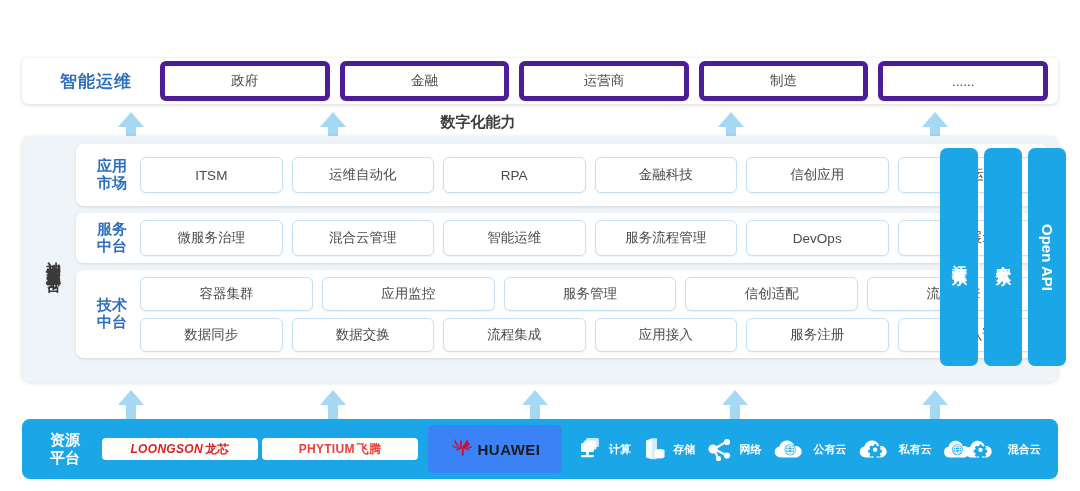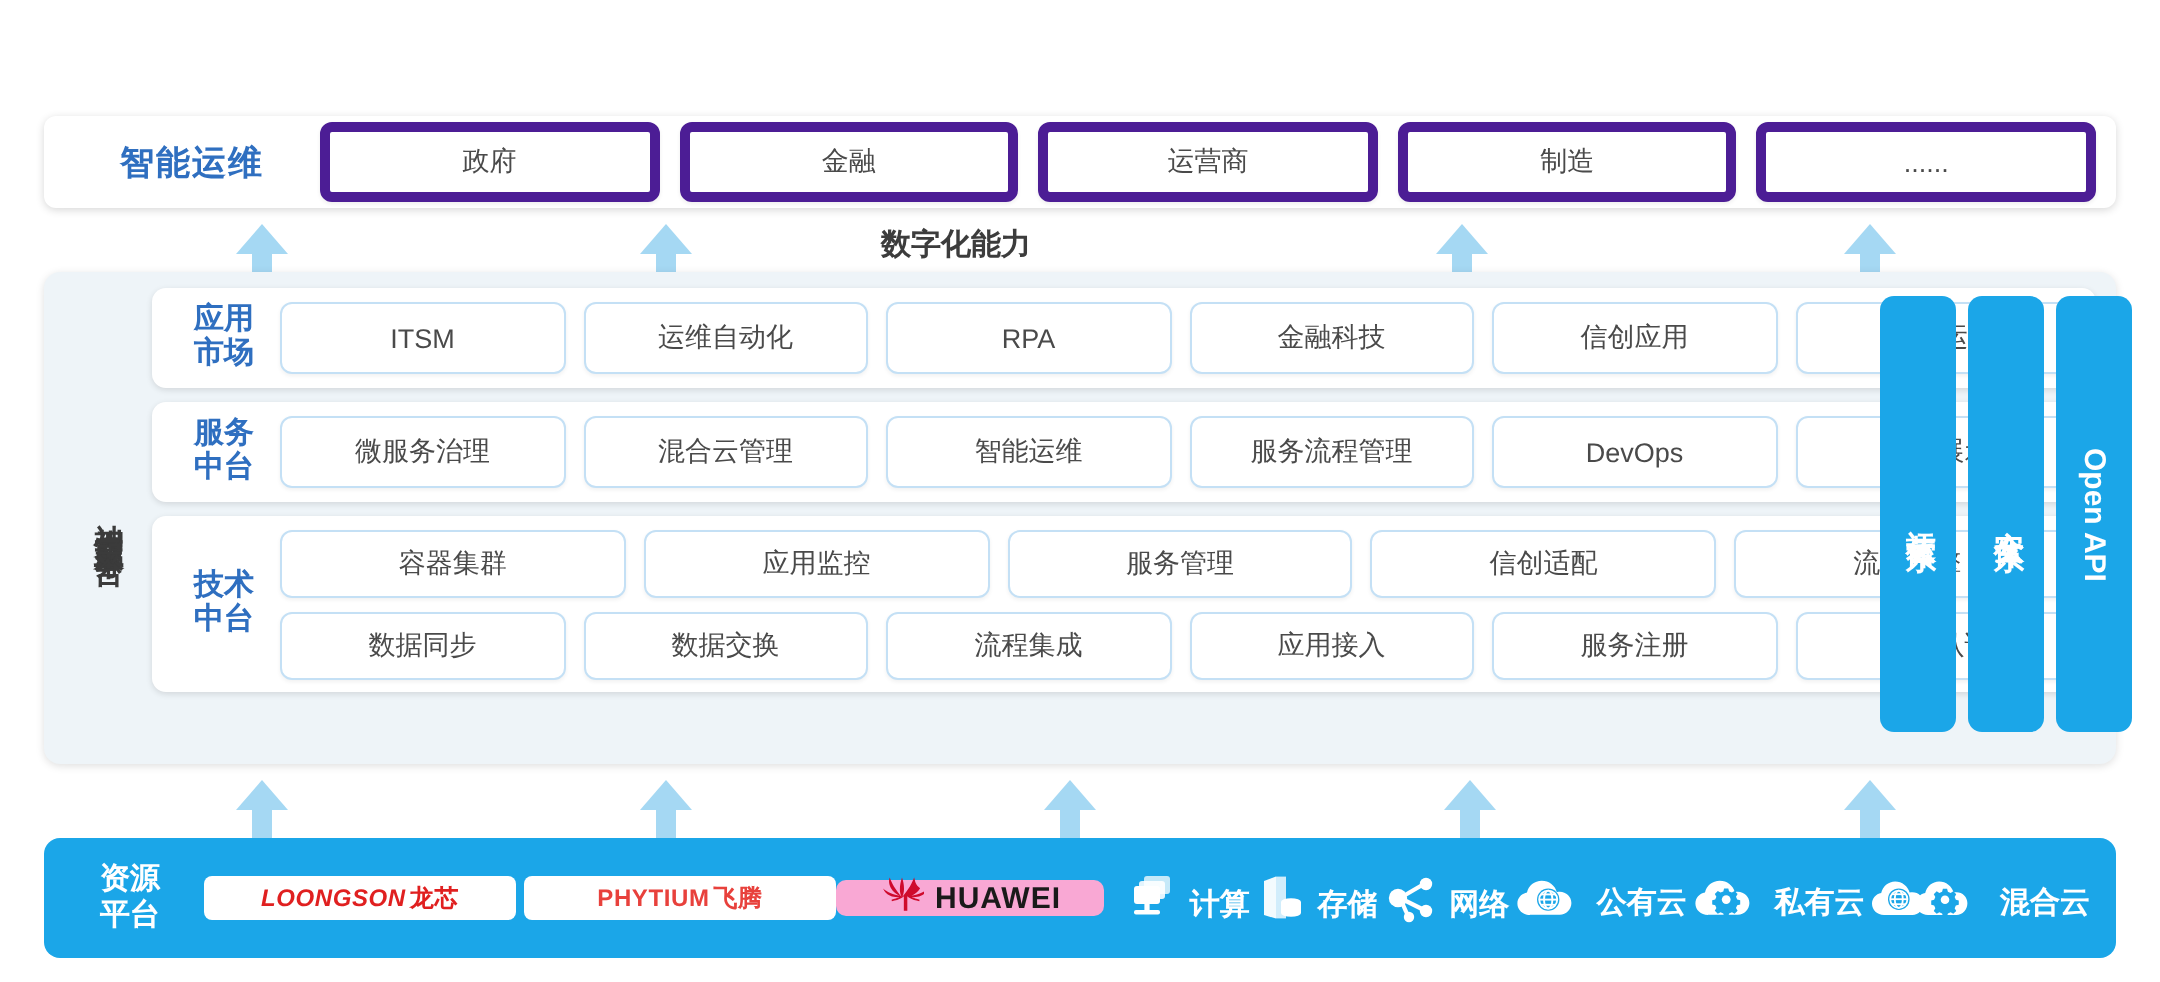--- a/index.html
+++ b/index.html
@@ -73,21 +73,21 @@
     writing-mode:vertical-rl;letter-spacing:2px;
   }
   .stack{flex:1;display:flex;flex-direction:column;gap:7px;}
 
   .srow{
     background:#ffffff;border-radius:7px;
     box-shadow:0 1px 3px rgba(0,0,0,.12);
     display:flex;align-items:center;
     box-sizing:border-box;padding:6px 8px;
   }
-  .srow.r1{height:50px;}
+  .srow.r1{height:62px;}
   .srow.r2{height:50px;}
   .srow.r3{height:88px;}
 
   .slabel{
     flex:0 0 56px;text-align:center;
     font-size:15px;font-weight:bold;color:#2f6fc0;line-height:1.12;
   }
   .cells{flex:1;display:flex;gap:9px;}
   .cells.two-line{flex-direction:column;gap:7px;}
   .cells .line{display:flex;gap:9px;flex:1;}
@@ -126,27 +126,27 @@
   .logo-stack{display:flex;gap:4px;margin-left:6px;}
   .logo-chip{
     width:156px;height:22px;background:#fff;border-radius:4px;
     display:flex;align-items:center;justify-content:center;
     font-size:12px;font-weight:bold;color:#e02020;
   }
   .logo-chip.loong{font-style:italic;letter-spacing:.3px;}
   .logo-chip.phy{color:#e8413c;font-weight:bold;letter-spacing:.3px;}
   .logo-chip .cn{font-style:normal;margin-left:2px;font-family:Liberation Mono, monospace;}
   .huawei-chip{
-    width:134px;height:18px;background:#f9a8d4;border-radius:5px;
+    width:134px;height:48px;background:#3b82f6;border-radius:5px;margin-left:10px;
     display:flex;align-items:center;justify-content:center;gap:6px;
   }
   .huawei-chip .hw-text{font-size:15px;font-weight:bold;color:#1a1a1a;letter-spacing:.5px;}
 
   .res-items{flex:1;display:flex;align-items:center;justify-content:space-around;margin-left:10px;}
-  .res-item{display:flex;align-items:flex-end;gap:6px;color:#fff;font-size:15px;font-weight:bold;}
+  .res-item{display:flex;align-items:center;gap:6px;color:#fff;font-size:11px;font-weight:bold;}
   .res-item .ico{display:flex;align-items:center;}
 </style>
 </head>
 <body>
 
 <div class="page">
 
 
   <div class="industry-band">
     <div class="industry-label">智能运维</div>

